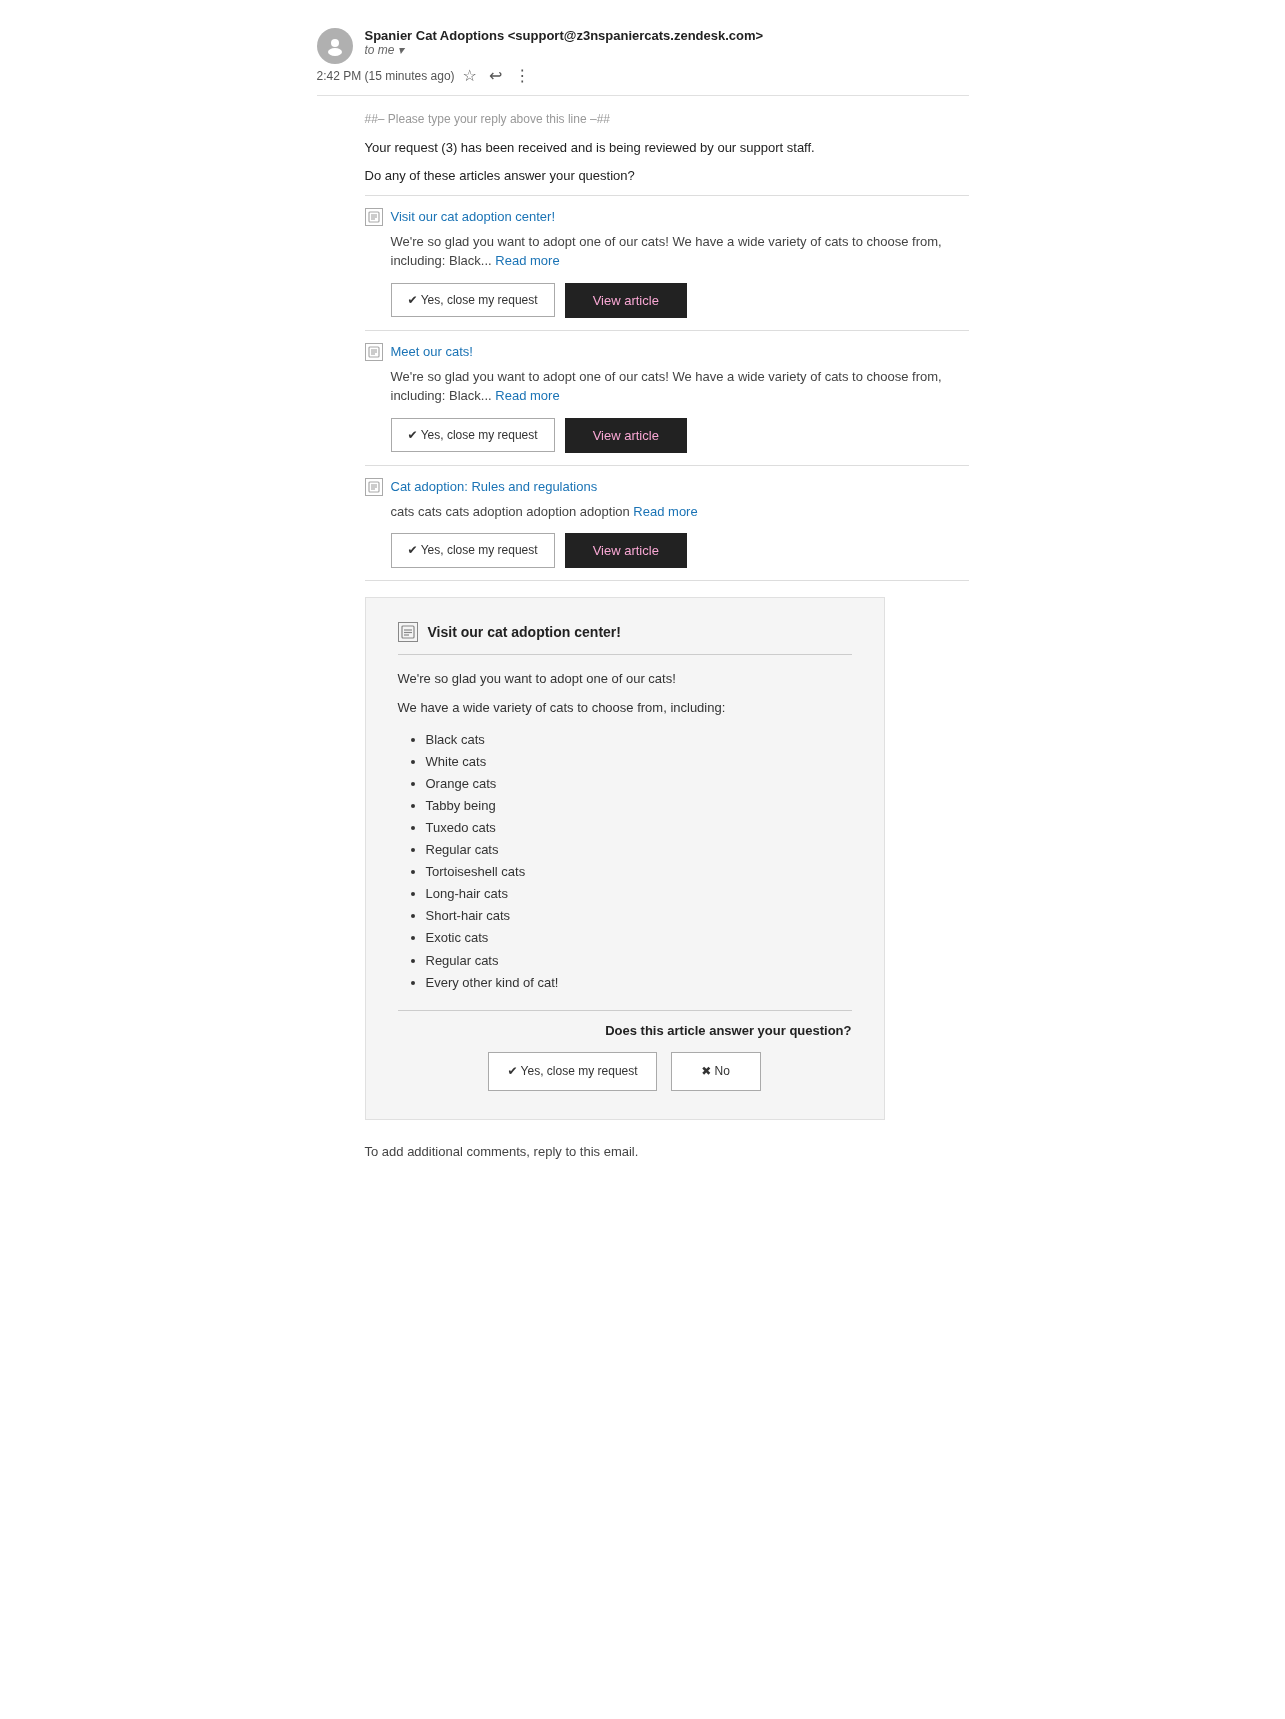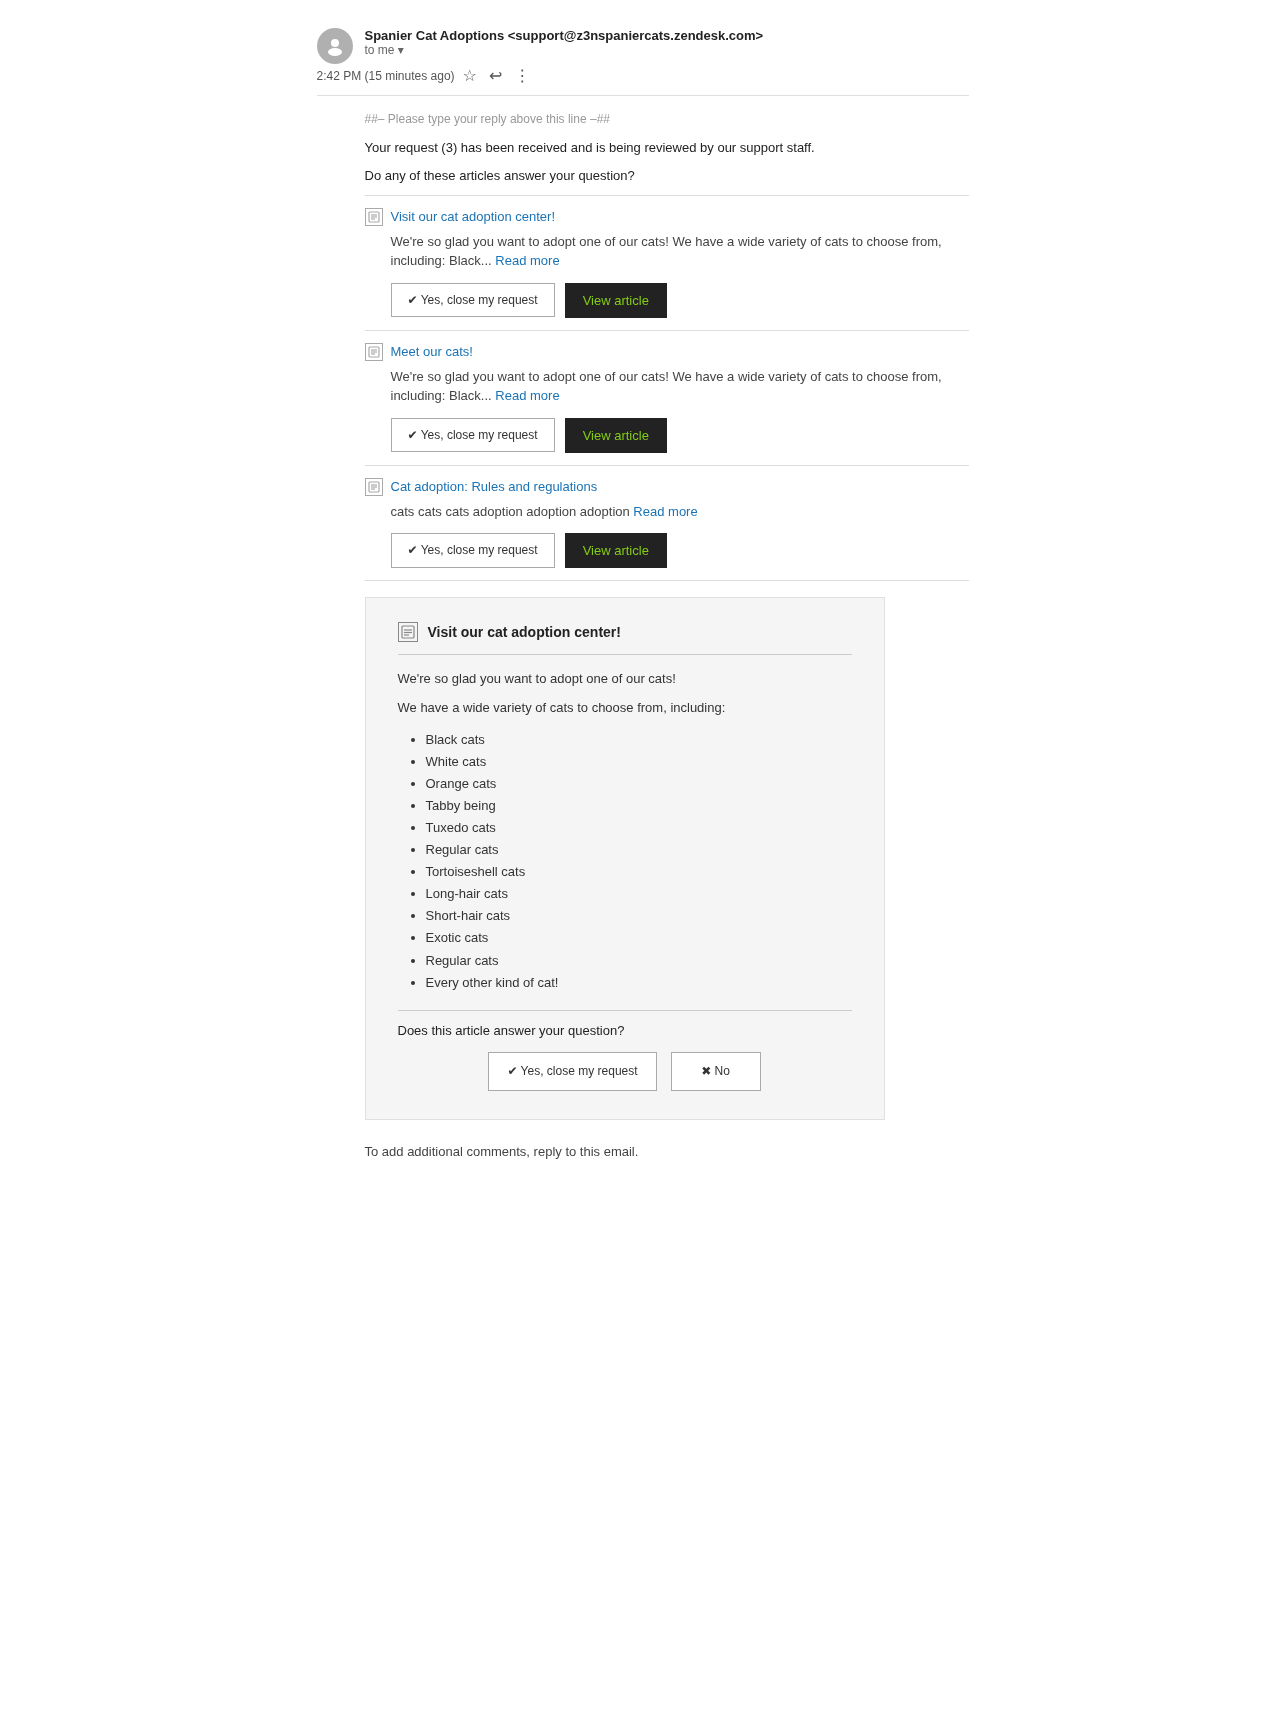--- a/index.html
+++ b/index.html
@@ -53,20 +53,21 @@
 
     .sender-name {
       font-size: 13px;
       font-weight: 600;
       color: #222;
     }
 
     .sender-to {
       font-size: 12px;
       color: #666;
+      font-style: italic;
     }
 
     .email-header-right {
       display: flex;
       align-items: center;
       gap: 4px;
       font-size: 12px;
       color: #555;
     }
 
@@ -173,23 +174,23 @@
       font-size: 12px;
       color: #333;
       cursor: pointer;
       min-width: 130px;
       text-align: center;
       line-height: 1.4;
     }
 
     .btn-view-article {
       background: #222;
-      color: #84cc16;
+      color: #f9a8d4;
       border: none;
-      padding: 10px 18px;
+      padding: 10px 28px;
       font-size: 13px;
       cursor: pointer;
       font-weight: normal;
     }
 
     
     .article-card {
       background: #f5f5f5;
       border: 1px solid #e0e0e0;
       padding: 24px 32px 28px 32px;
@@ -248,22 +249,22 @@
     }
 
     .article-card-divider {
       border: none;
       border-top: 1px solid #ccc;
       margin: 16px 0 12px 0;
     }
 
     .article-card-question {
       font-size: 13px;
-      font-weight: 400;
-      text-align: left;
+      font-weight: 700;
+      text-align: right;
       margin-bottom: 14px;
       color: #222;
     }
 
     .article-card-actions {
       display: flex;
       justify-content: center;
       gap: 14px;
     }
 

